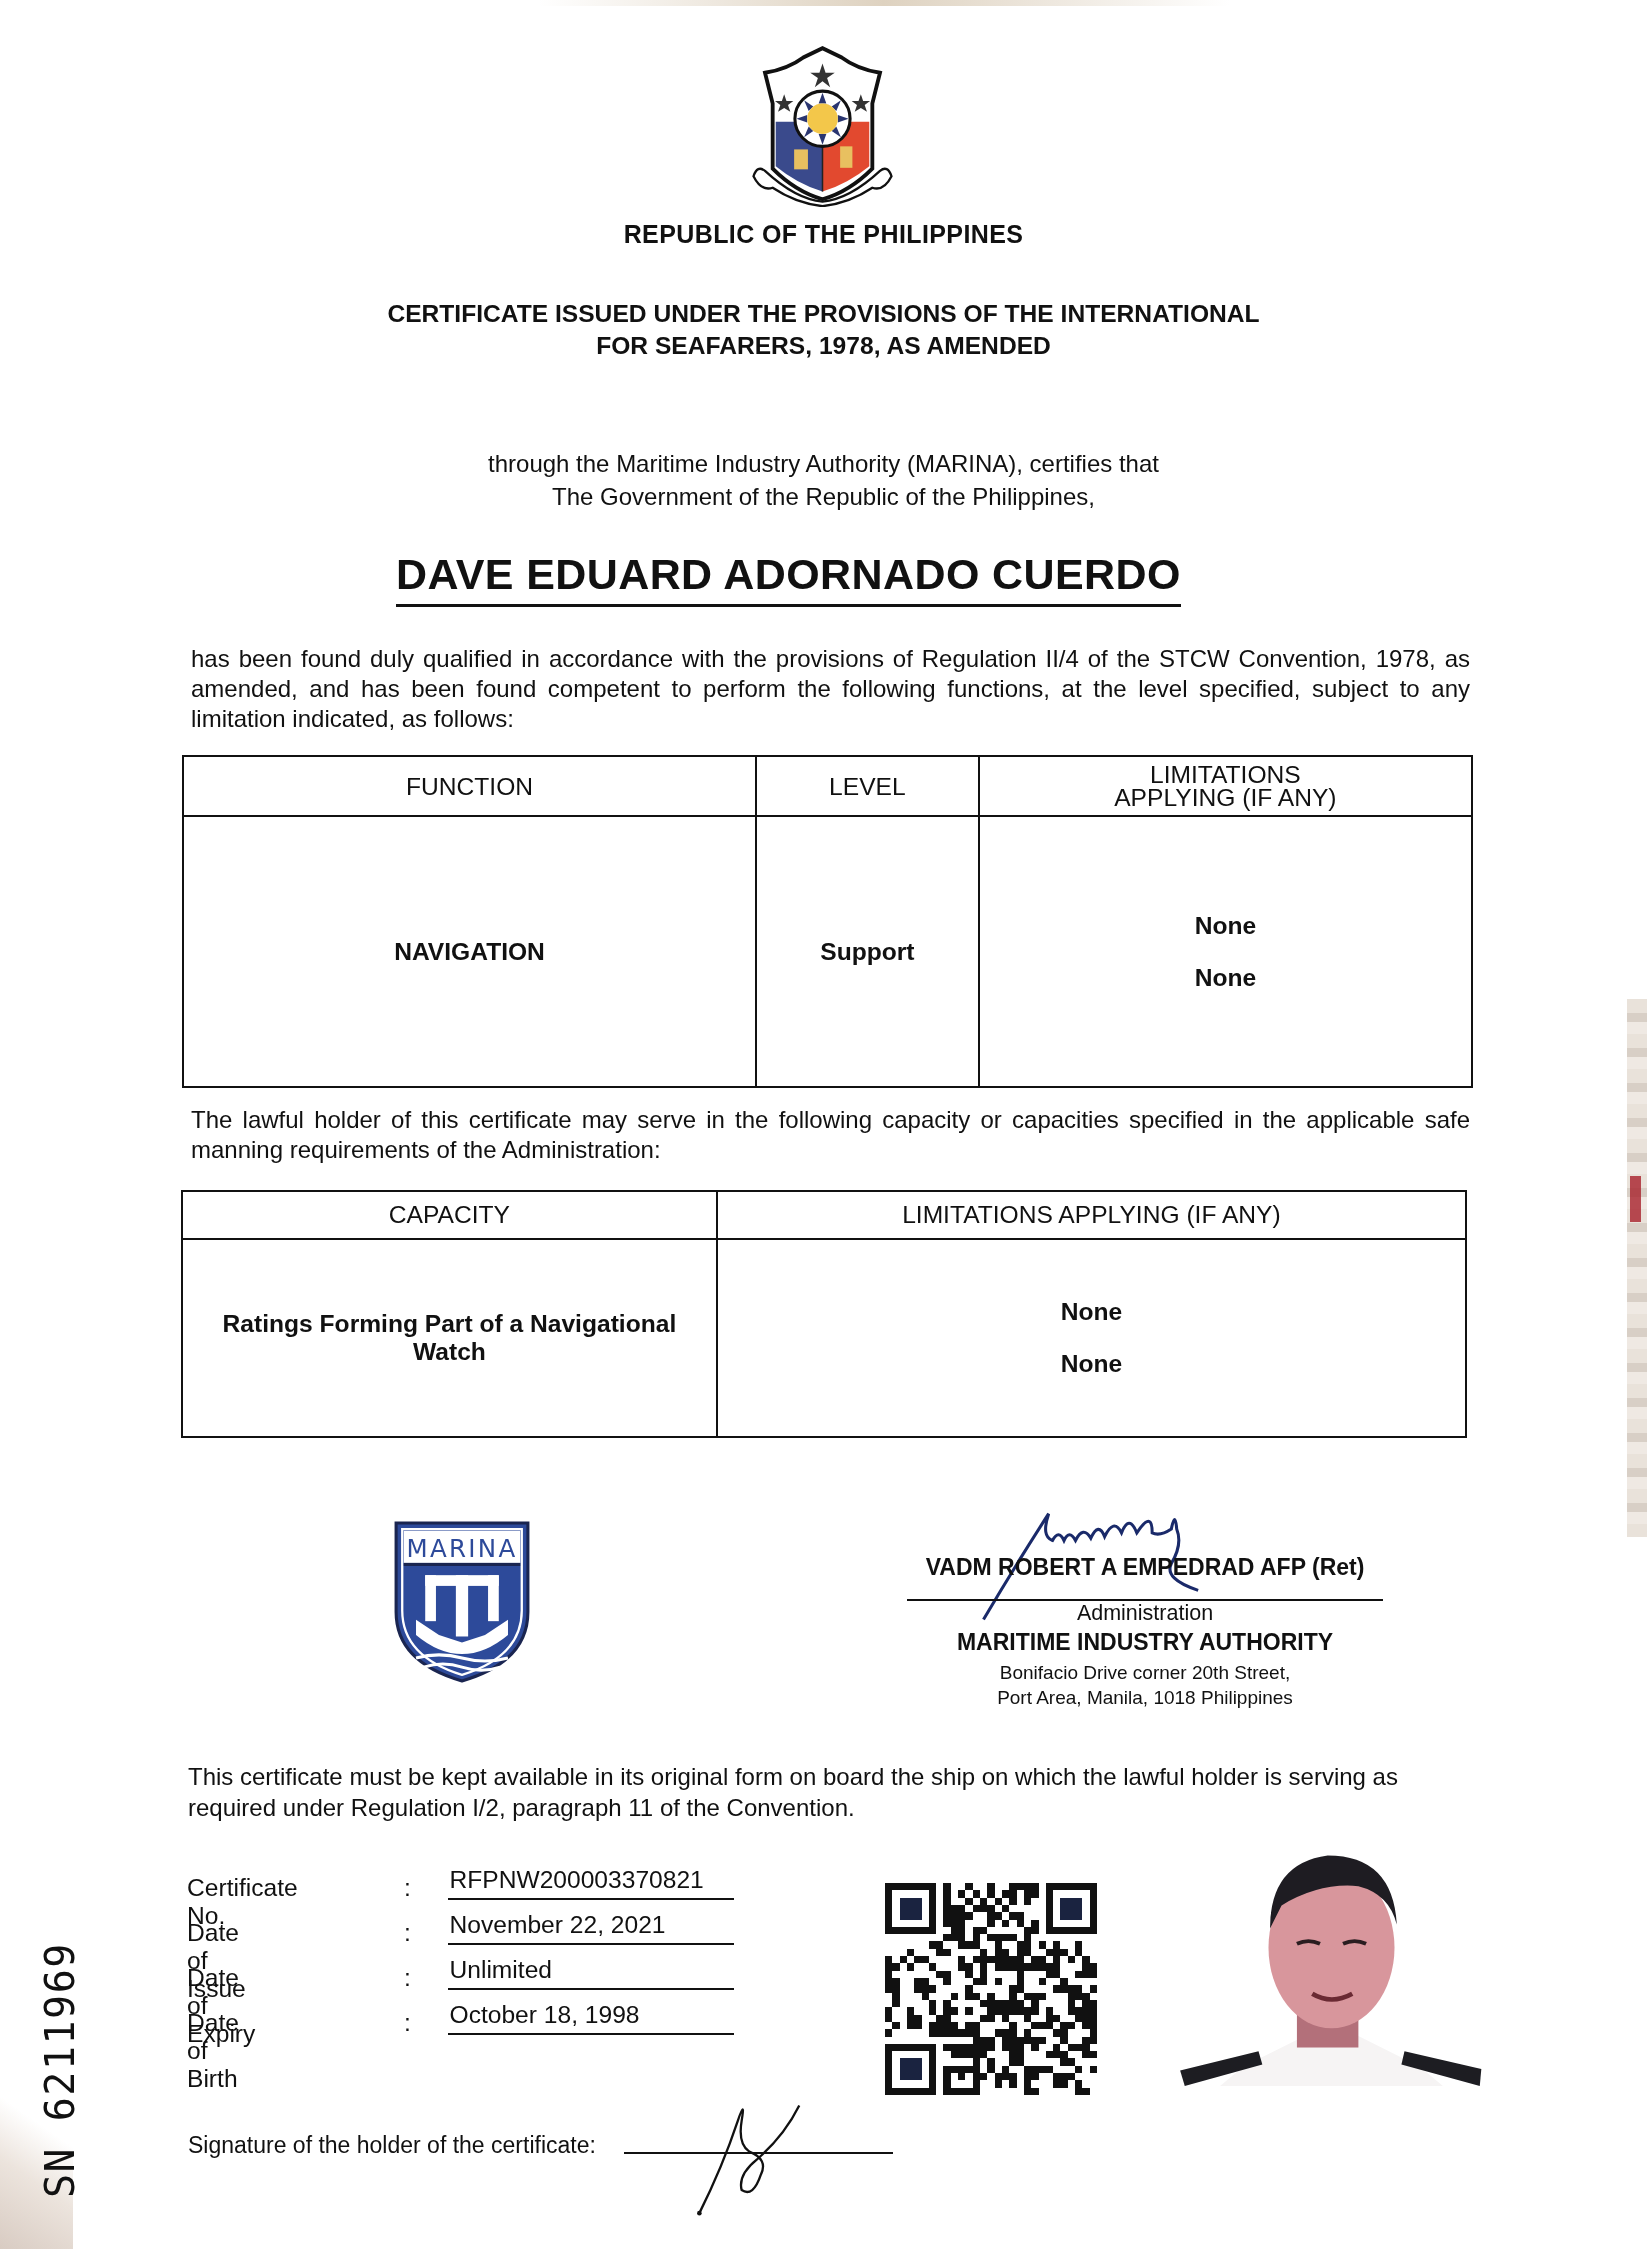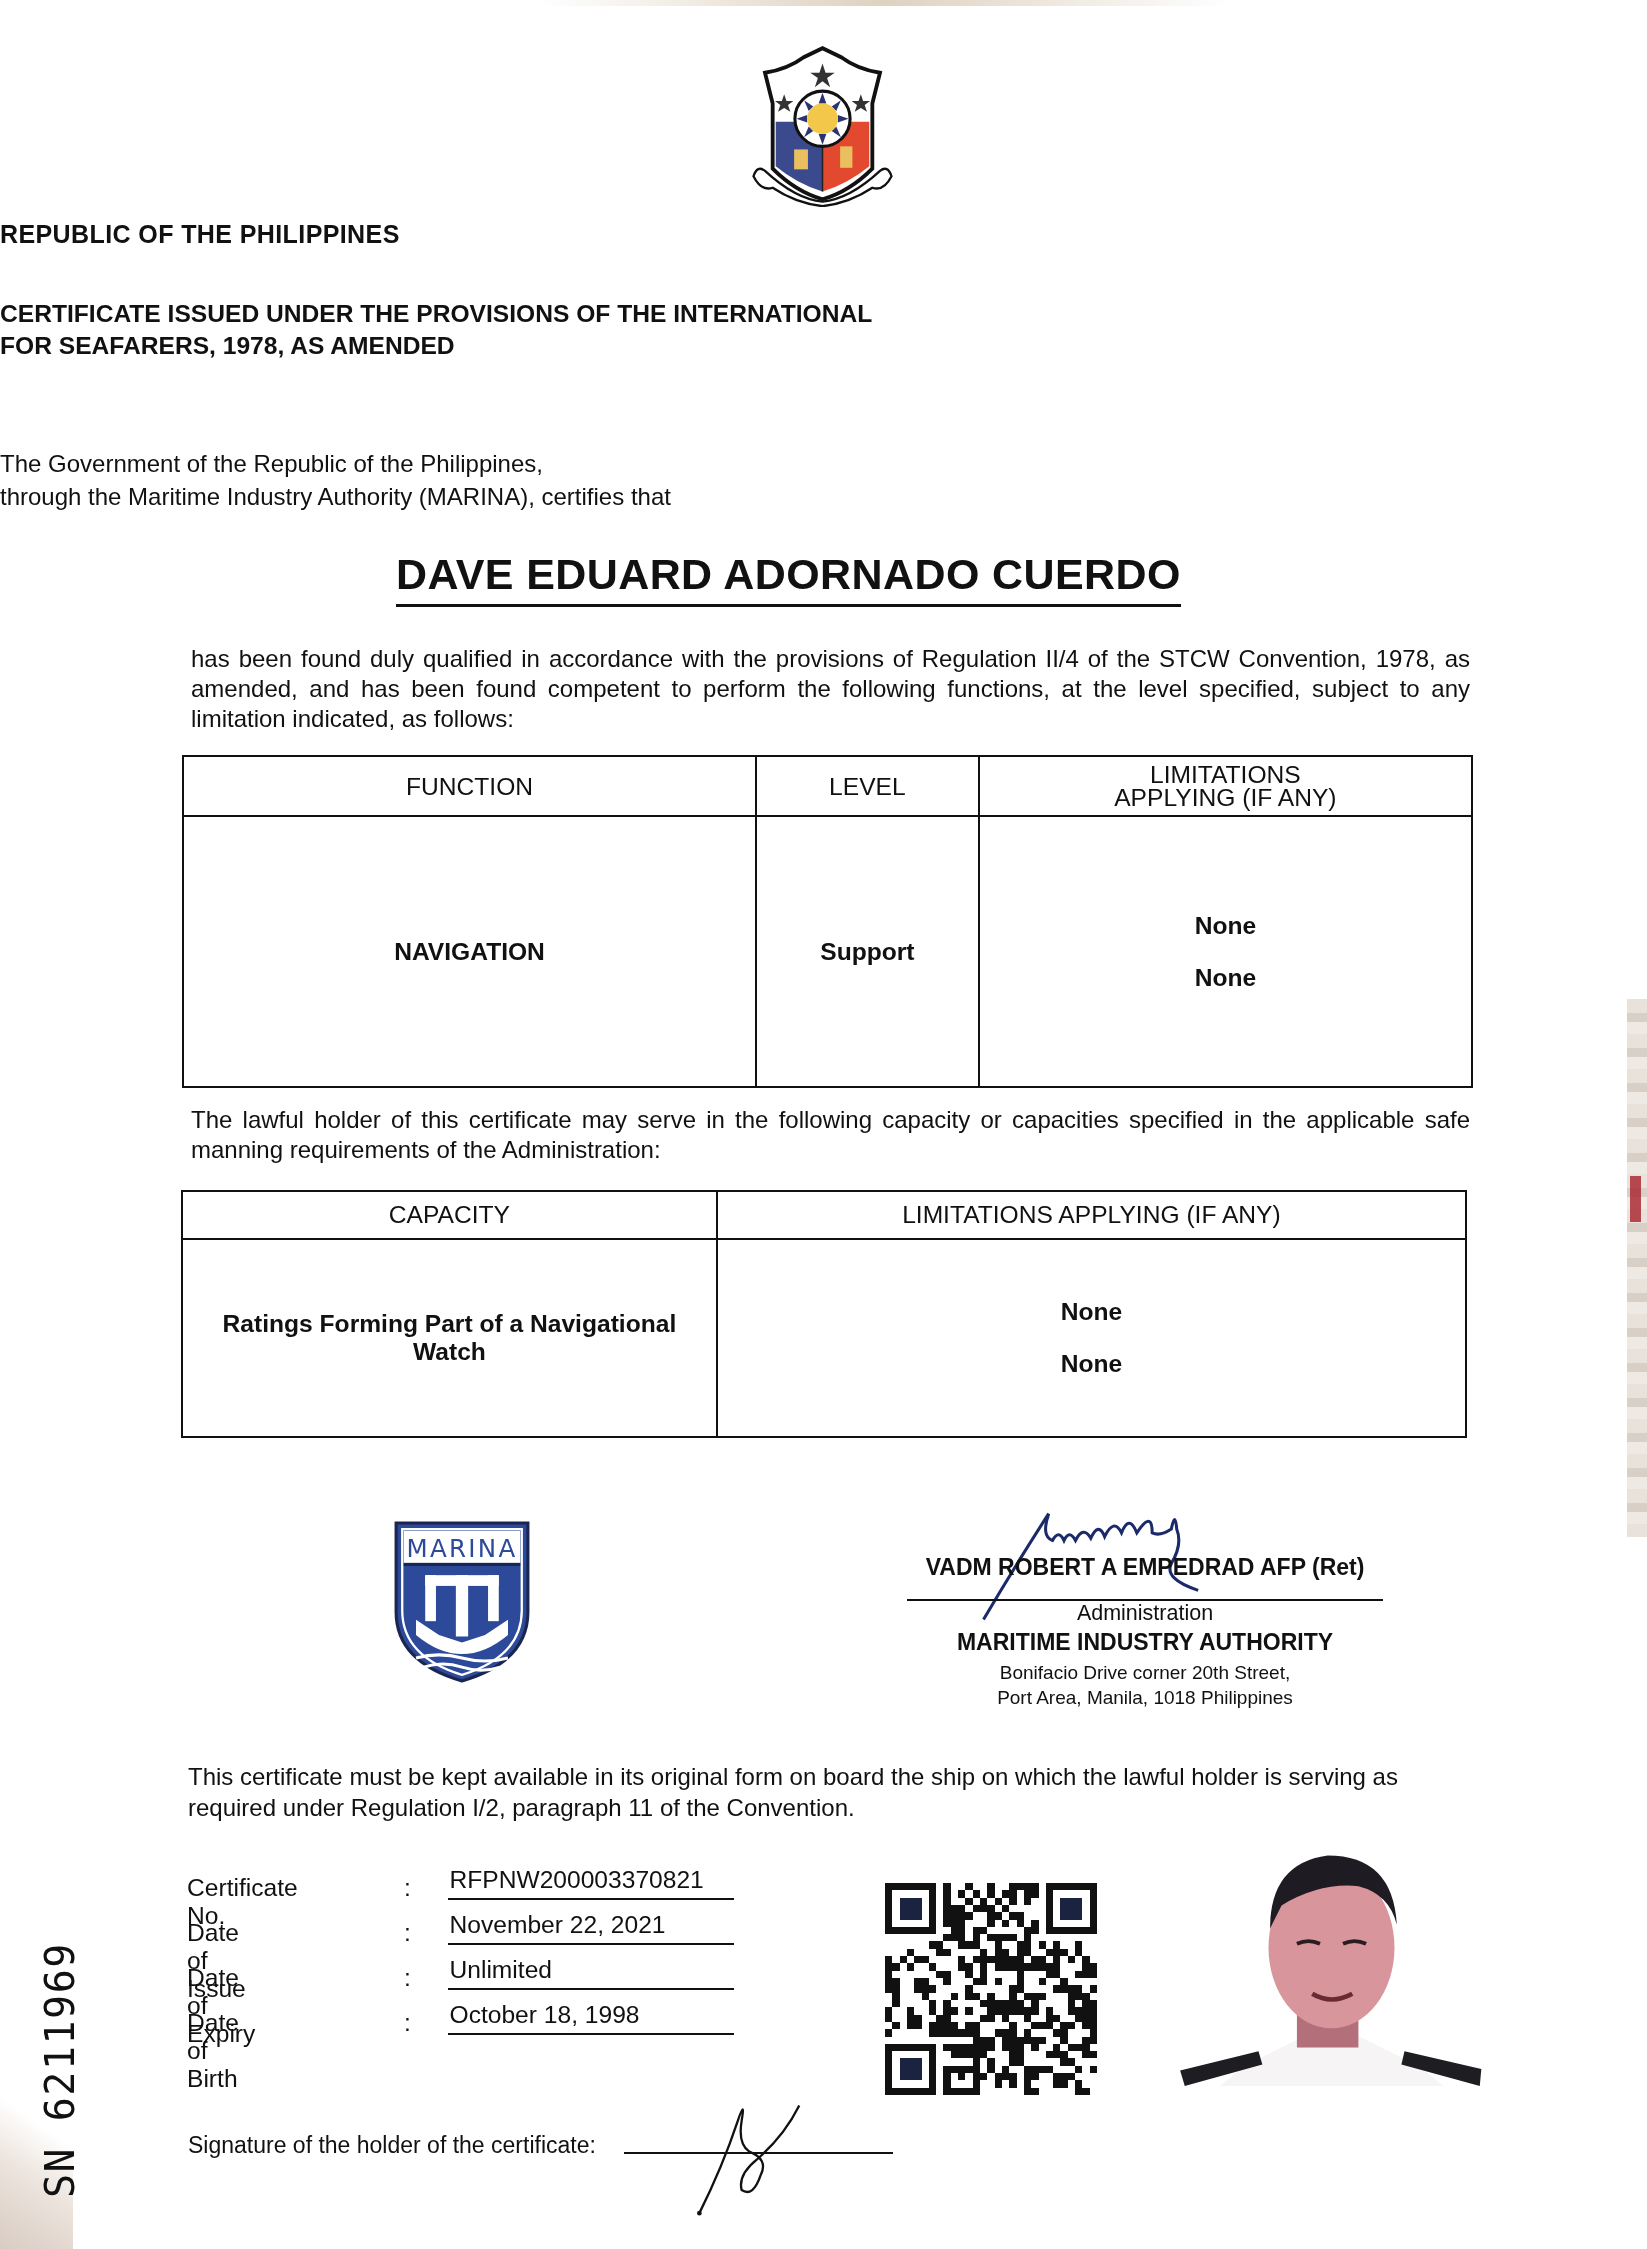--- a/index.html
+++ b/index.html
@@ -10,21 +10,21 @@
   }
   .page-edge-top { position: absolute; left: 538px; top: 0; width: 692px; height: 6.1px;
     background: linear-gradient(90deg, rgba(200,180,150,0), rgba(200,180,150,0.6), rgba(200,180,150,0)); }
   .page-edge-right { position: absolute; right: 0; top: 999px; width: 20px; height: 538px;
     background: repeating-linear-gradient(180deg, #e9e2da 0 14px, #d8cfc6 14px 23px, #efe9e3 23px 35px); }
   .red-mark { position: absolute; right: 6.1px; top: 1176px; width: 10.8px; height: 46px; background: #a8202a; opacity: .8; }
   .page-corner { position: absolute; left: 0; bottom: 0; width: 73px; height: 154px;
     background: linear-gradient(35deg, #d8cbc2 0%, #ece4dd 45%, rgba(255,255,255,0) 75%); }
 
   .abs { position: absolute; }
-  .center { }
+  .center { text-align: center; }
 
   
   #seal { left: 742px; top: 42px; width: 161px; height: 165px; }
 
   #country { left: 0; width: 1647px; top: 220px; font-size: 25px; font-weight: bold; letter-spacing: 0.4px; }
   #heading { left: 0; width: 1647px; top: 298px; font-size: 24.6px; font-weight: bold; line-height: 32px; }
   #intro { left: 0; width: 1647px; top: 447px; font-size: 24px; line-height: 33px; }
   #holder-name { left: 396px; top: 550px; font-size: 43px; font-weight: bold; letter-spacing: 0.4px;
     border-bottom: 3.1px solid #111; padding-bottom: 5px; }
   #qualify { left: 191px; top: 644px; width: 1279px; font-size: 24px; line-height: 30px; text-align: justify; }
@@ -106,22 +106,22 @@
 </svg>
 
 <div id="country" class="abs center">REPUBLIC OF THE PHILIPPINES</div>
 
 <div id="heading" class="abs center">
   <div>CERTIFICATE ISSUED UNDER THE PROVISIONS OF THE INTERNATIONAL</div>
   <div>FOR SEAFARERS, 1978, AS AMENDED</div>
 </div>
 
 <div id="intro" class="abs center">
+  <div>through the Maritime Industry Authority (MARINA), certifies that</div>
   <div>The Government of the Republic of the Philippines,</div>
-  <div>through the Maritime Industry Authority (MARINA), certifies that</div>
 </div>
 
 <div id="holder-name" class="abs">DAVE EDUARD ADORNADO CUERDO</div>
 
 <div id="qualify" class="abs">has been found duly qualified in accordance with the provisions of Regulation II/4 of the STCW Convention, 1978, as amended, and has been found competent to perform the following functions, at the level specified, subject to any limitation indicated, as follows:</div>
 
 <table id="functions-table" class="cert">
   <colgroup>
       <col style="width:574px">
       <col style="width:223px">

